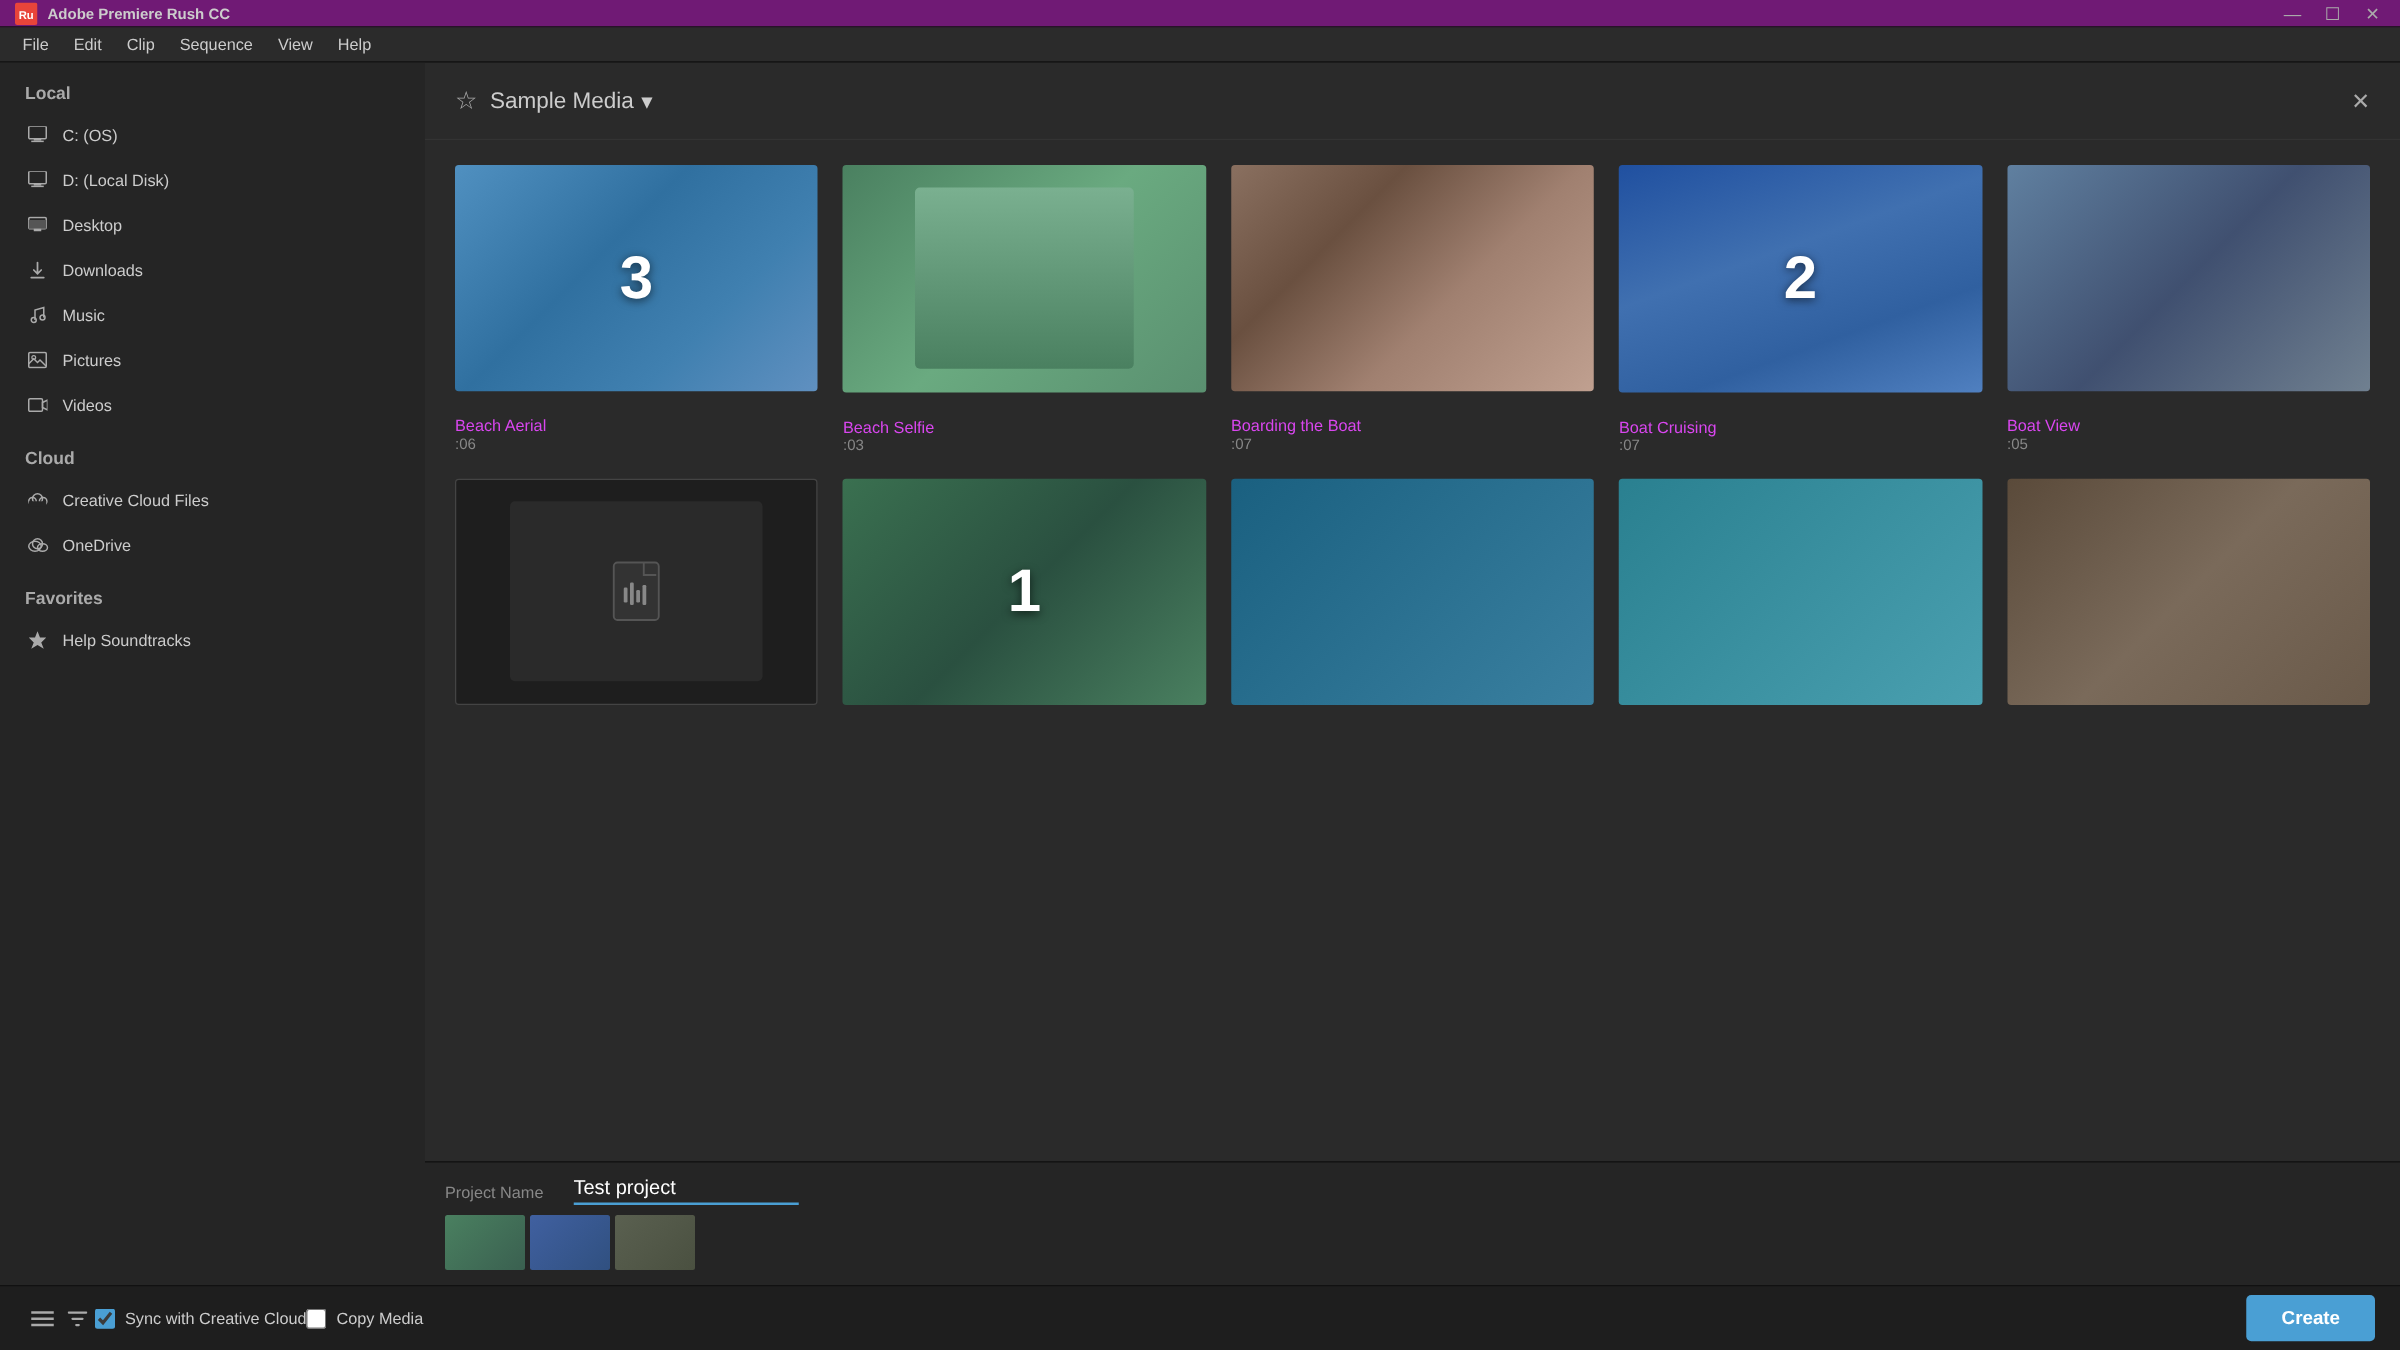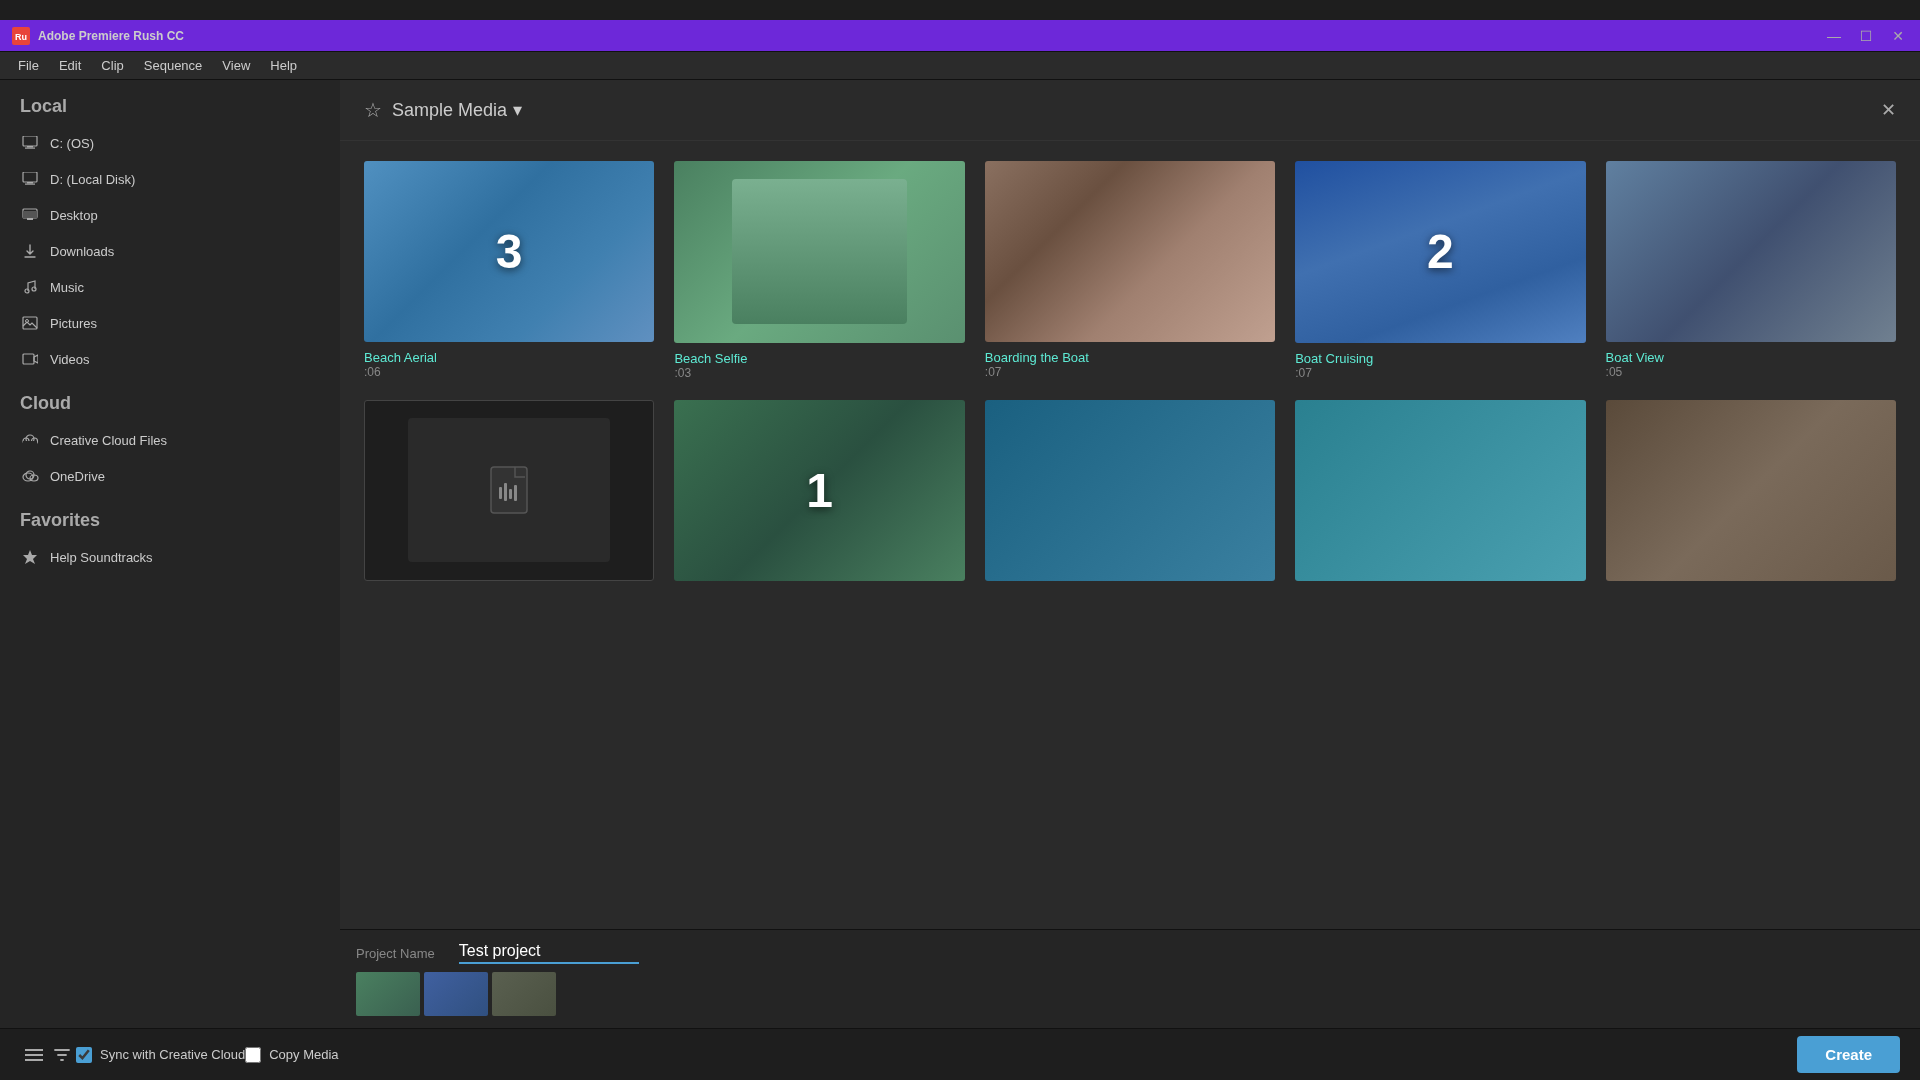--- a/index.html
+++ b/index.html
@@ -9,28 +9,27 @@
       color: #ccc;
       width: 1920px;
       height: 1080px;
       overflow: hidden;
       display: flex;
       flex-direction: column;
     }
 
     
     .titlebar {
-      background: #6d28d9;
-      height: 32px;
+      background: #701a75;
+      height: 22px;
       display: flex;
       align-items: center;
       padding: 0 12px;
       flex-shrink: 0;
       border-bottom: 1px solid #111;
-      margin-top: 20px;
     }
     .titlebar-logo {
       width: 18px;
       height: 18px;
       margin-right: 8px;
       flex-shrink: 0;
     }
     .titlebar-title {
       font-size: 12px;
       color: #ccc;
@@ -80,21 +79,21 @@
     .sidebar {
       width: 340px;
       background: #252525;
       flex-shrink: 0;
       display: flex;
       flex-direction: column;
       overflow-y: auto;
       overflow-x: hidden;
     }
     .sidebar-section-header {
-      font-size: 18px;
+      font-size: 14px;
       color: #aaa;
       padding: 16px 20px 8px 20px;
       font-weight: 600;
     }
     .sidebar-item {
       display: flex;
       align-items: center;
       padding: 8px 20px;
       font-size: 13px;
       color: #ccc;
@@ -183,22 +182,22 @@
       justify-content: center;
     }
     .media-thumb-number {
       font-size: 48px;
       font-weight: 700;
       color: white;
       text-shadow: 0 2px 8px rgba(0,0,0,0.6);
     }
     .media-title {
       font-size: 13px;
-      color: #5eead4;
-      margin-top: 8px;
+      color: #d946ef;
+      margin-top: 20px;
     }
     .media-duration {
       font-size: 12px;
       color: #888;
     }
     
     .thumb-audio { background: #1e1e1e; border: 1px solid #444; }
 
     
     .bottom-section {

